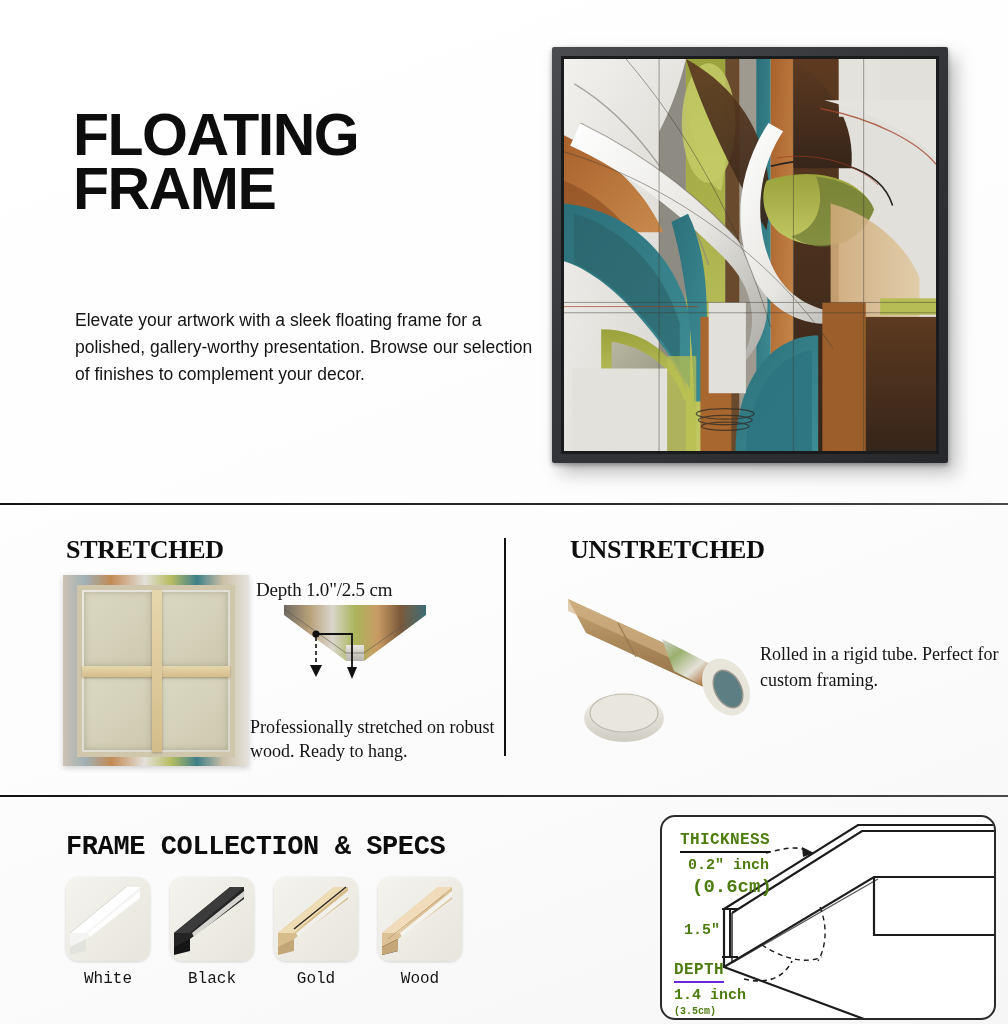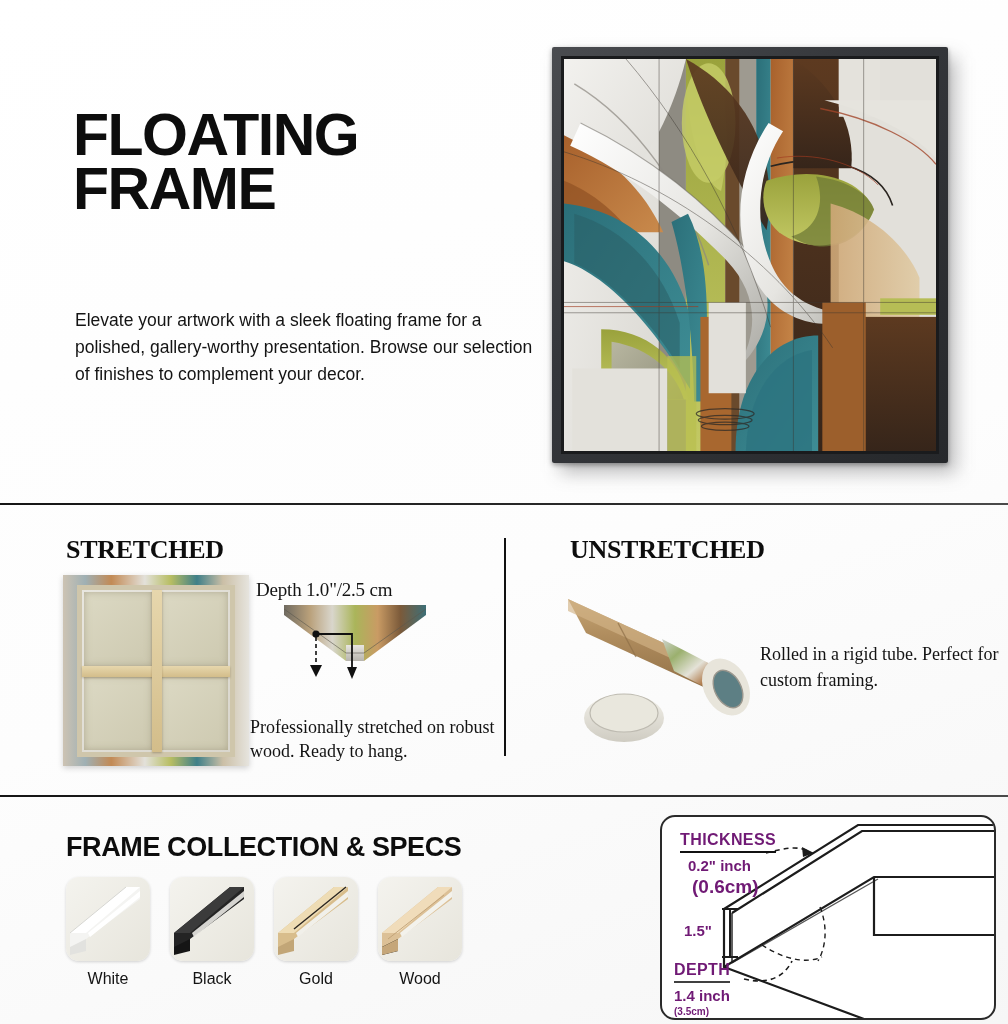--- a/index.html
+++ b/index.html
@@ -64,43 +64,43 @@
               overflow:hidden; }
   #depth-svg{ position:absolute; left:256px; top:96px; width:180px; height:90px; }
   #stretched-desc{ position:absolute; left:250px; top:210px; width:258px;
                    font-size:18px; line-height:1.35; color:#131313; }
 
   #tube{ position:absolute; left:566px; top:78px; width:228px; height:172px; }
   #unstretched-desc{ position:absolute; left:760px; top:136px; width:250px;
                      font-size:18px; line-height:1.45; color:#131313; }
 
   
-  #bottom{ position:absolute; left:0; top:797px; width:984px; height:227px; }
+  #bottom{ position:absolute; left:0; top:797px; width:984px; height:227px;font-family:Liberation Mono, monospace; }
   #collection-head{ position:absolute; left:66px; top:35px;
                     font-size:27px; font-weight:bold; letter-spacing:-.4px; color:#0d0d0d; }
   #swatches{ position:absolute; left:66px; top:80px; width:540px;
              display:flex; gap:20px; }
   .swatch{ width:84px; }
   .sw-tile{ width:84px; height:84px; border-radius:13px; overflow:hidden;
             position:relative; box-shadow:0 1px 3px rgba(0,0,0,.17);
             background:linear-gradient(135deg,#f4f3ee,#e7e5dc); }
   .sw-corner{ position:absolute; left:0; top:0; width:84px; height:84px; }
   .sw-label{ text-align:center; margin-top:9px; font-size:16px; color:#141414; }
 
   #spec-diagram{ position:absolute; left:660px; top:18px; width:336px; height:205px;
                  border:2px solid #2a2a2a; border-radius:15px; background:#fff;
                  overflow:hidden; }
-  .spec-txt{ position:absolute; font-weight:bold; color:#701a75; }
+  .spec-txt{ position:absolute; font-weight:bold; color:#4d7c0f; }
   #th-title{ left:18px; top:14px; font-size:16px; letter-spacing:.4px;
              border-bottom:2px solid #111; padding-bottom:2px; }
   #th-v1{ left:26px; top:40px; font-size:15px; }
   #th-v2{ left:30px; top:59px; font-size:19px; }
   #mid-v{ left:22px; top:105px; font-size:15px; }
   #dp-title{ left:12px; top:144px; font-size:16px; letter-spacing:.4px;
-             border-bottom:2px solid #404040; padding-bottom:2px; }
+             border-bottom:2px solid #6d28d9; padding-bottom:2px; }
   #dp-v1{ left:12px; top:170px; font-size:15px; }
   #dp-v2{ left:12px; top:189px; font-size:10px; }
 </style>
 </head>
 <body>
 
 <div id="page">
 
   <section id="hero">
 

